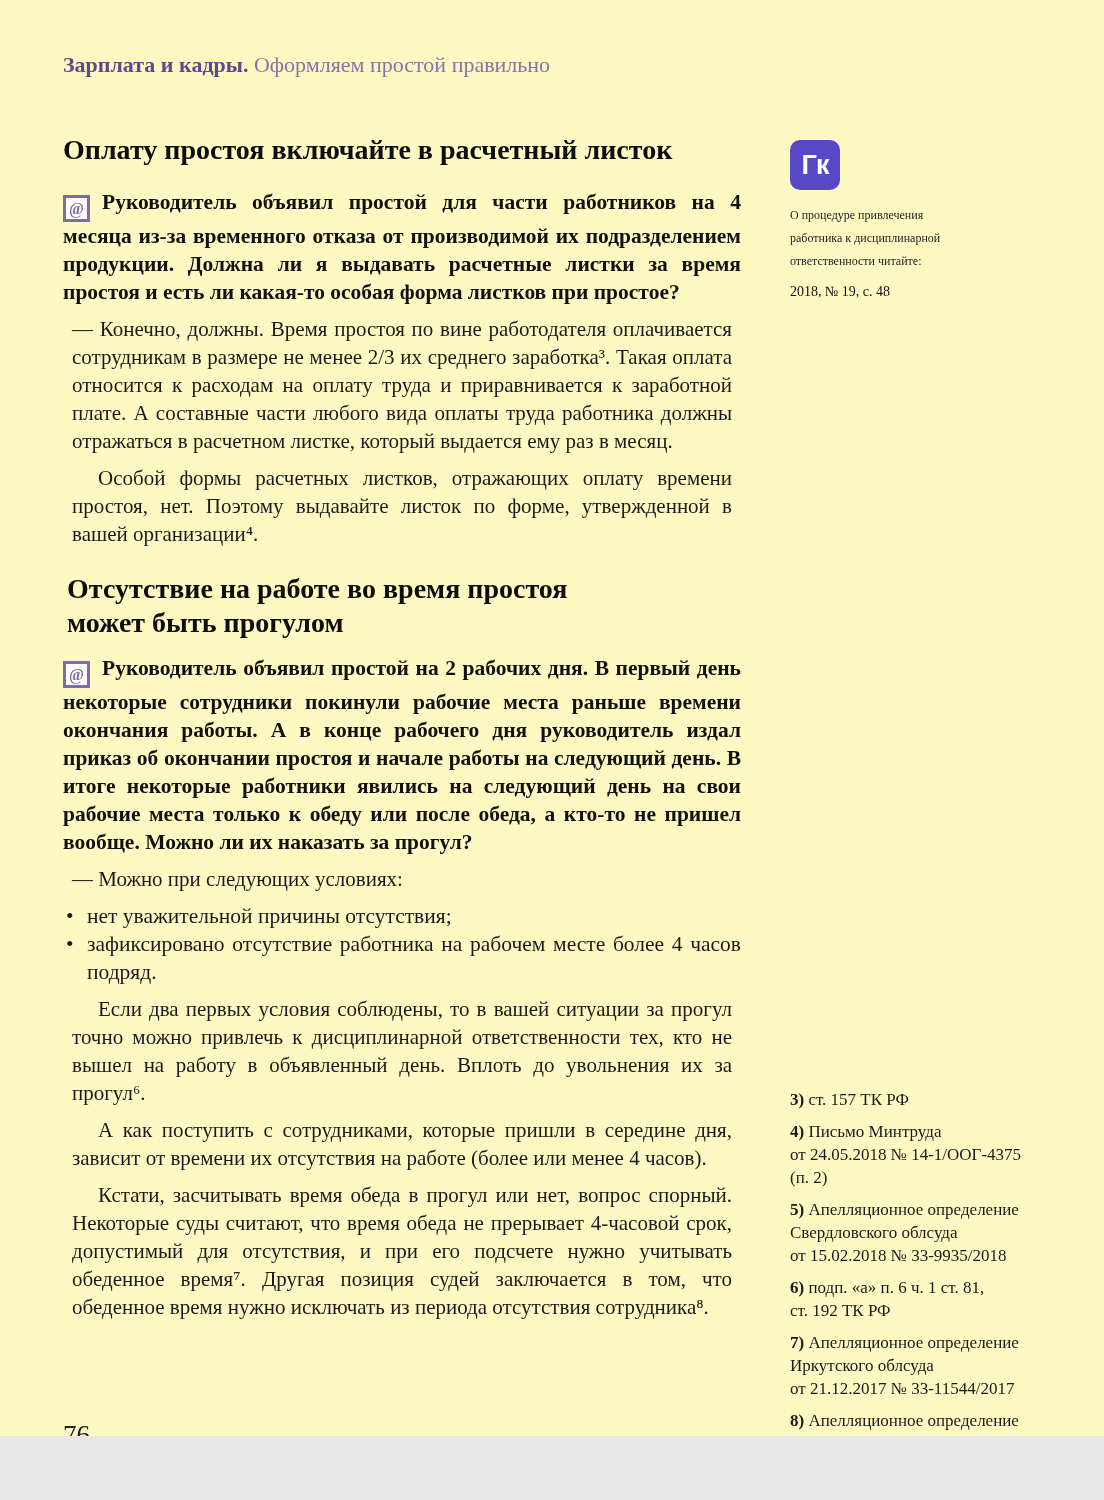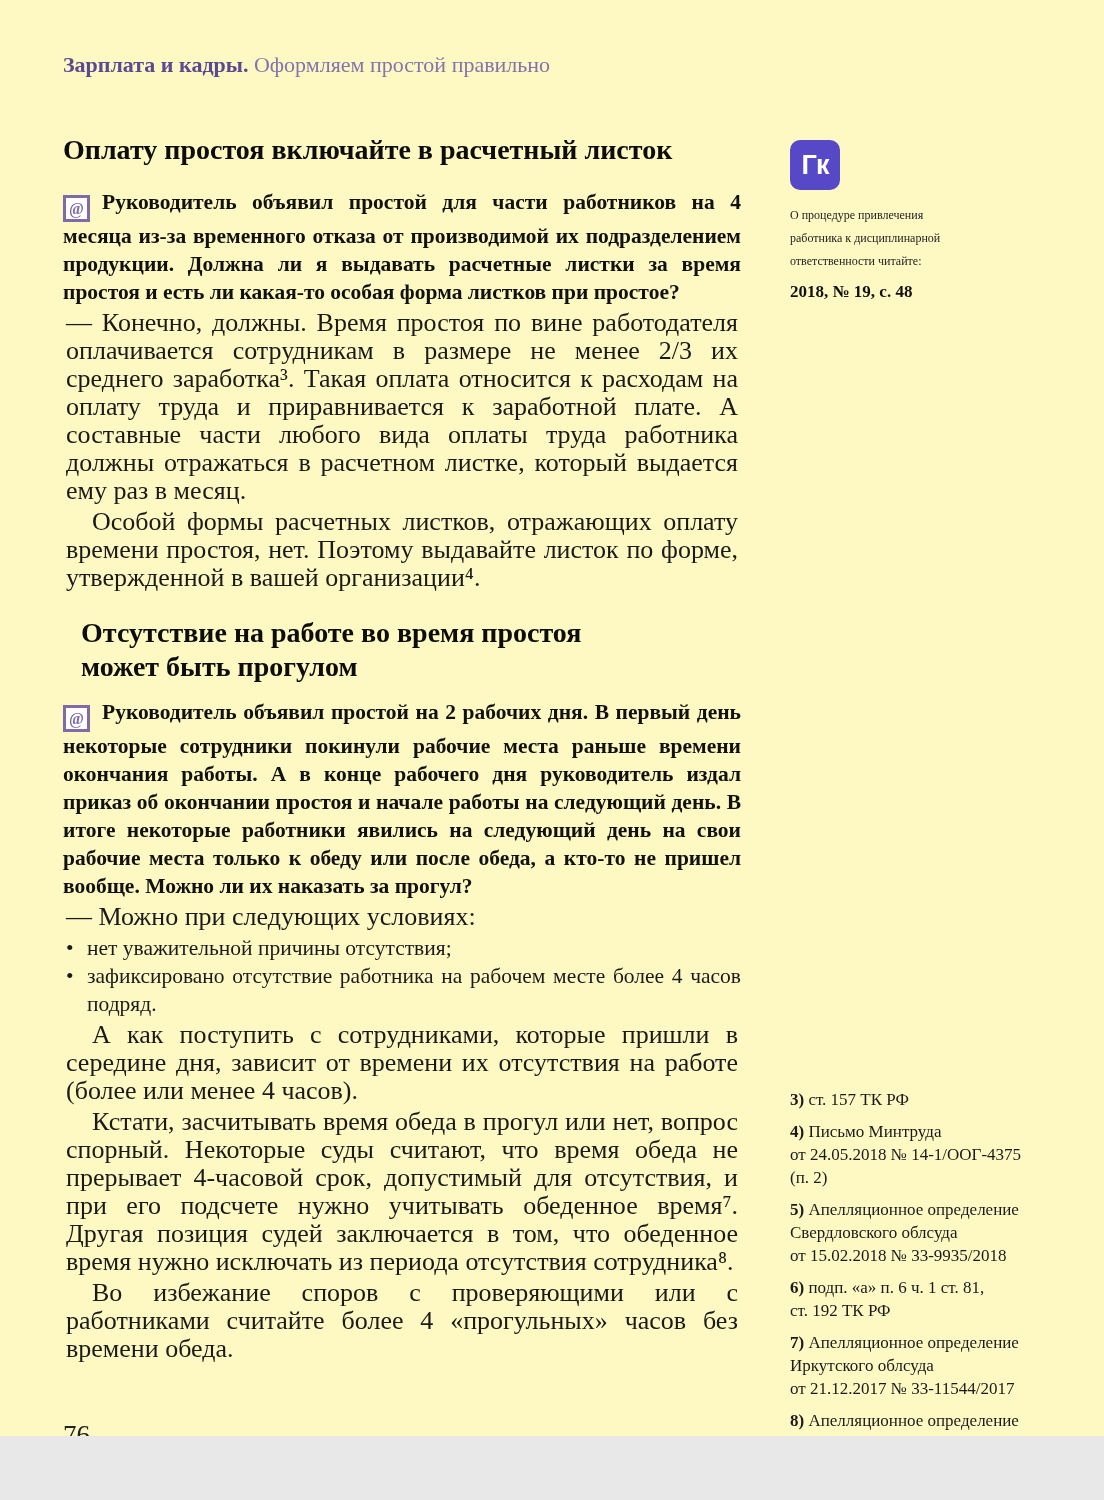--- a/index.html
+++ b/index.html
@@ -22,35 +22,35 @@
 
   
   .main {
     position:absolute; left:63px; top:134px; width:678px;
   }
   .article-title {
     font-size:28px; line-height:32px; font-weight:bold;
     color:#0d0d0d; margin:0 0 22px 0;
   }
   .article-title.second {
-    margin:24px 0 14px 18px; line-height:34px; white-space:pre-line;
+    margin:24px 0 14px 4px; line-height:34px; white-space:pre-line;
   }
   .question {
     margin:0; font-weight:bold; font-size:21.5px; line-height:28px;
     text-align:justify; color:#111;
   }
   .at-badge {
     display:inline-block; width:21px; height:21px;
     border:3px solid #7f6ba6; background:#ffffff;
     color:#7f6ba6; font-weight:bold; font-size:16px; line-height:21px;
     text-align:center; vertical-align:-5px; margin-right:12px;
     font-family:"Liberation Serif", serif;
   }
   .answer {
-    margin:3px; font-size:26px; line-height:28px;
+    margin:9px; font-size:21px; line-height:28px;
     text-align:justify; color:#1a1a1a;
   }
   .indent { text-indent:26px; }
   .conditions { list-style:none; margin:0; padding:0; }
   .conditions li {
     position:relative; padding-left:24px;
     font-size:21.5px; line-height:28px; text-align:justify;
   }
   .conditions li::before {
     content:"\2022"; position:absolute; left:3px; top:0;
@@ -65,21 +65,21 @@
     background:#5748c8; color:#ffffff;
     font-family:"Liberation Sans", sans-serif; font-weight:bold;
     font-size:27px; display:flex; align-items:center; justify-content:center;
     letter-spacing:-1px;
   }
   .side-note {
     margin:14px 0 0 0; font-size:12px; line-height:23px;
     color:#222222; white-space:pre-line;
   }
   .side-ref {
-    margin:7px 0 0 0; font-size:17px; line-height:23px; font-weight:bold;
+    margin:7px 0 0 0; font-size:14px; line-height:23px; font-weight:normal;
     color:#111111;
   }
   .footnotes {
     position:absolute; left:0; top:948px; width:258px;
   }
   .footnote {
     margin:0 0 9px 0; font-size:17px; line-height:23px; color:#1a1a1a;
   }
   .fn-num { font-weight:bold; }
   .fn-text { white-space:pre-line; }
@@ -113,23 +113,23 @@
 
     <p class="question"><span class="at-badge">@</span><span>Руководитель объявил простой на 2 рабочих дня. В первый день некоторые сотрудники покинули рабочие места раньше времени окончания работы. А в конце рабочего дня руководитель издал приказ об окончании простоя и начале работы на следующий день. В итоге некоторые работники явились на следующий день на свои рабочие места только к обеду или после обеда, а кто-то не пришел вообще. Можно ли их наказать за прогул?</span></p>
 
     <p class="answer">— Можно при следующих условиях:</p>
 
     <ul class="conditions">
       <li><span>нет уважительной причины отсутствия;</span></li>
       <li><span>зафиксировано отсутствие работника на рабочем месте более 4 часов подряд.</span></li>
     </ul>
 
+    <p class="answer indent">Если два первых условия соблюдены, то в вашей ситуации за прогул точно можно привлечь к дисциплинарной ответственности тех, кто не вышел на работу в объявленный день. Вплоть до увольнения их за прогул⁶.</p>
     <p class="answer indent">А как поступить с сотрудниками, которые пришли в середине дня, зависит от времени их отсутствия на работе (более или менее 4 часов).</p>
     <p class="answer indent">Кстати, засчитывать время обеда в прогул или нет, вопрос спорный. Некоторые суды считают, что время обеда не прерывает 4-часовой срок, допустимый для отсутствия, и при его подсчете нужно учитывать обеденное время⁷. Другая позиция судей заключается в том, что обеденное время нужно исключать из периода отсутствия сотрудника⁸.</p>
-    <p class="answer indent">Во избежание споров с проверяющими или с работниками считайте более 4 «прогульных» часов без времени обеда.</p>
 
   </div>
 
   <aside class="sidebar">
 
     <div class="gk-badge">Гк</div>
 
     <p class="side-note">О процедуре привлечения
 работника к дисциплинарной
 ответственности читайте:</p>

